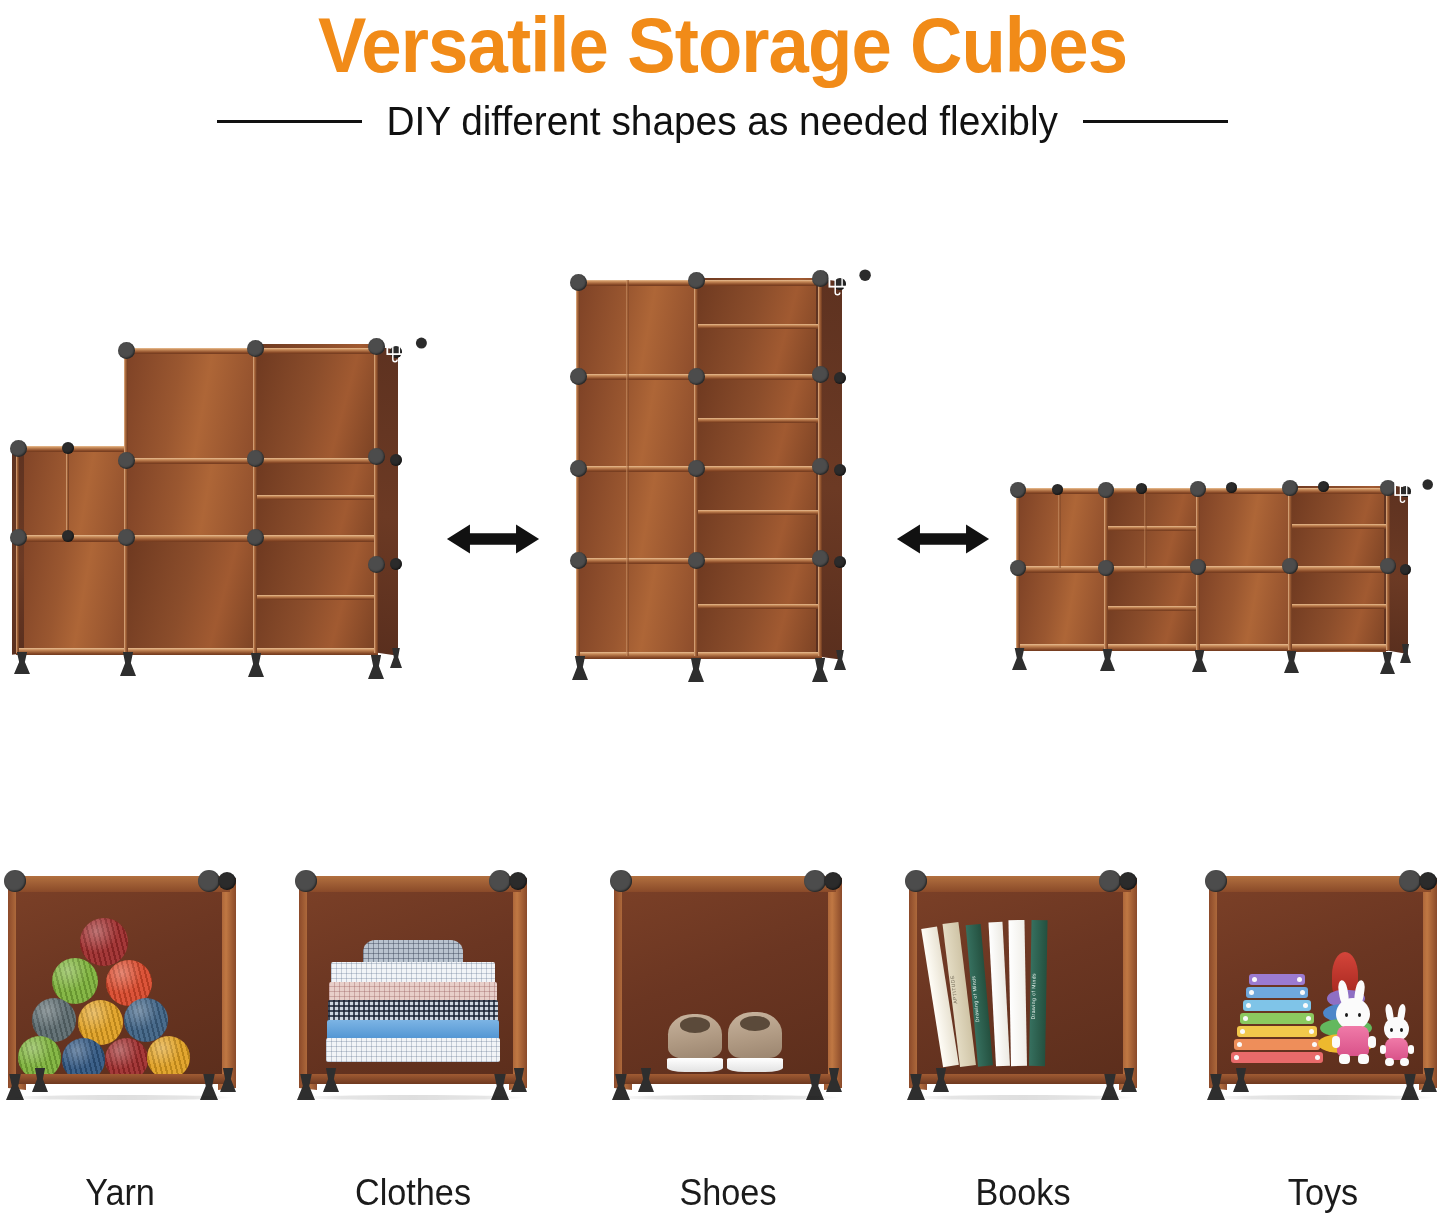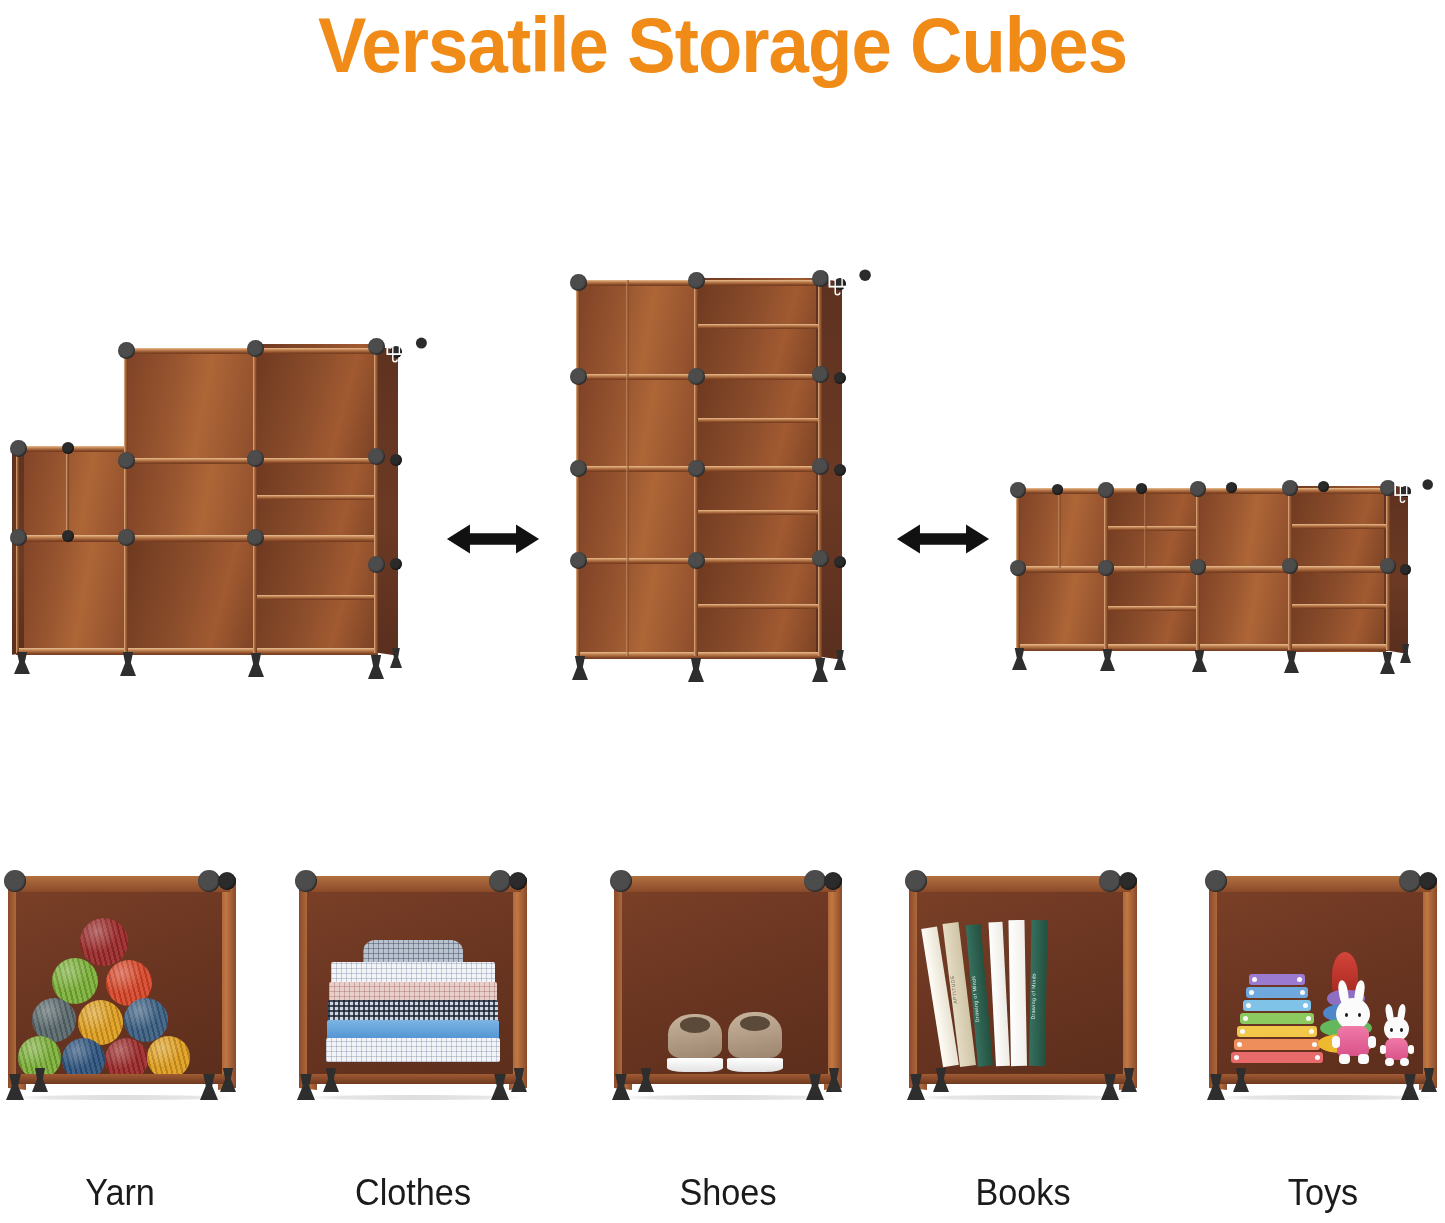--- a/index.html
+++ b/index.html
@@ -148,20 +148,25 @@
   .shoe-upper { position:absolute; inset:0 0 24% 0; background:linear-gradient(170deg,#c8b49e 0%,#b09a83 55%,#9b856f 100%); border-radius:46% 46% 24% 24%; }
   .shoe-open { position:absolute; left:22%; right:22%; top:6%; height:26%; background:#5b4a3a; border-radius:50%; }
   .shoe-sole { position:absolute; left:-2%; right:-2%; bottom:0; height:24%; background:linear-gradient(180deg,#ffffff 0%,#e2e2e2 100%); border-radius:10% 10% 32% 32%; }
 </style>
 </head>
 <body>
 
 <div class="page">
 
   <div class="title">Versatile Storage Cubes</div>
+  <div class="subtitle-row">
+    <div class="rule"></div>
+    <div class="subtitle">DIY different shapes as needed flexibly</div>
+    <div class="rule"></div>
+  </div>
 
   <div class="rack" style="left:8px; top:330px; width:420px; height:360px;">
 
     <div class="panel-back" style="left:118px; top:20px; width:130px; height:112px;"></div>
     <div class="panel-back2" style="left:248px; top:14px; width:118px; height:118px;"></div>
     <div class="panel-back" style="left:118px; top:132px; width:130px; height:108px;"></div>
     <div class="panel-back2" style="left:248px; top:128px; width:118px; height:112px;"></div>
 
     <div class="panel-back" style="left:10px; top:118px; width:110px; height:126px;"></div>
     <div class="panel-back" style="left:10px; top:208px; width:110px; height:112px;"></div>

